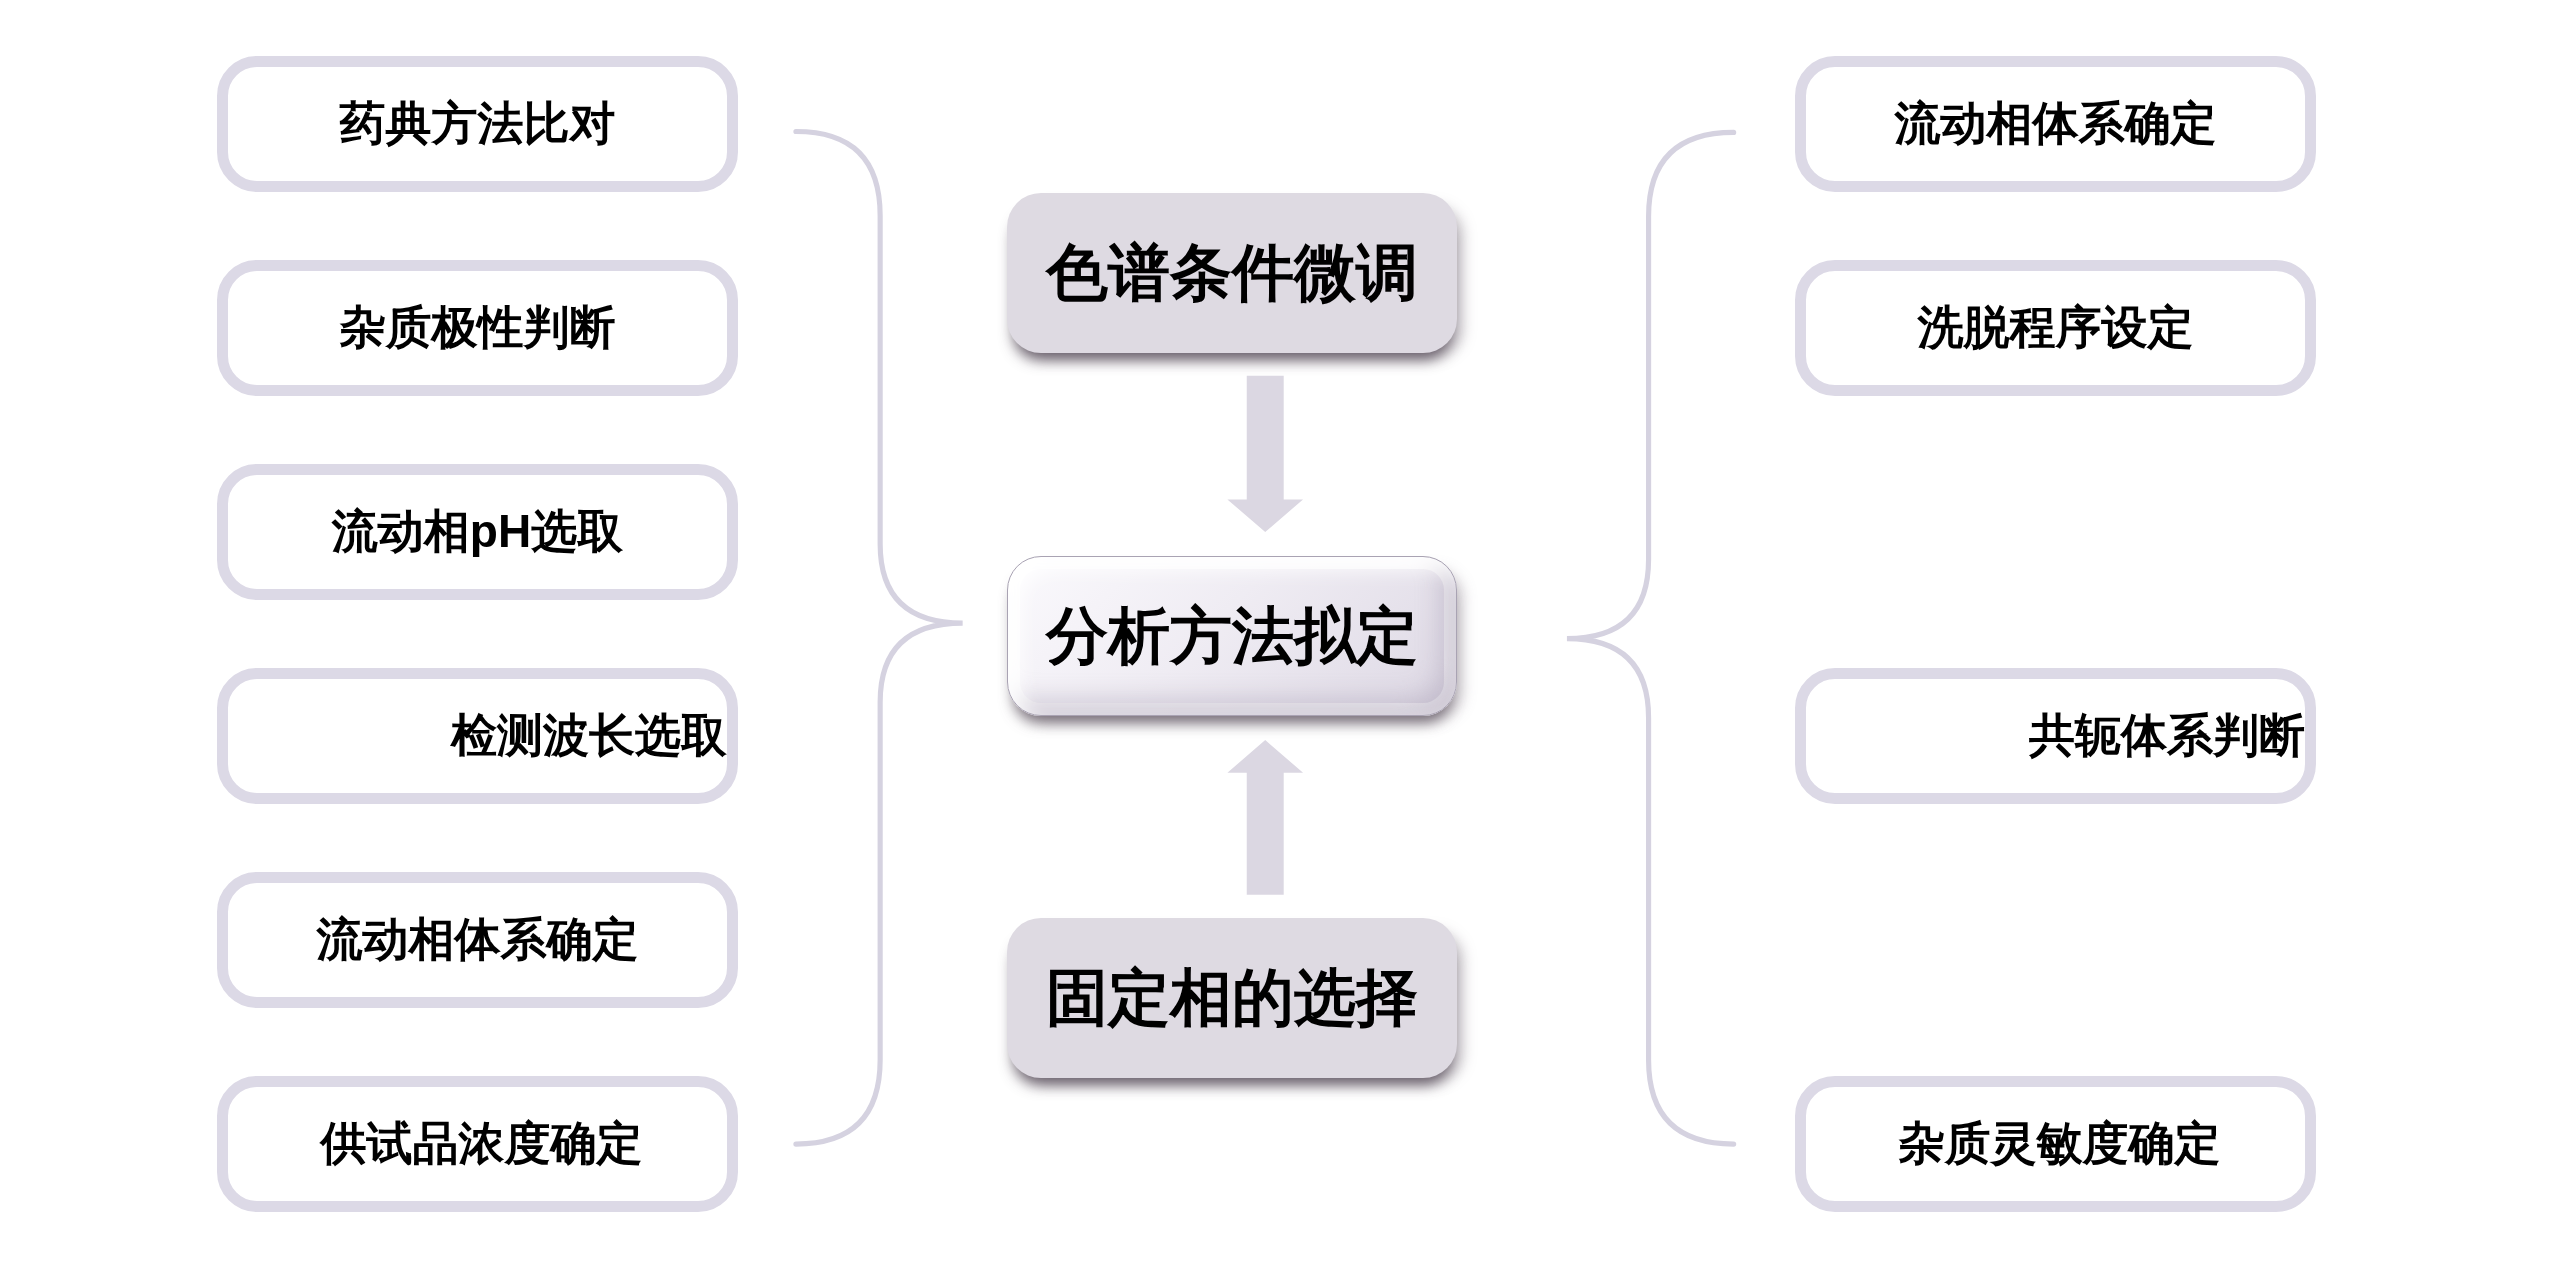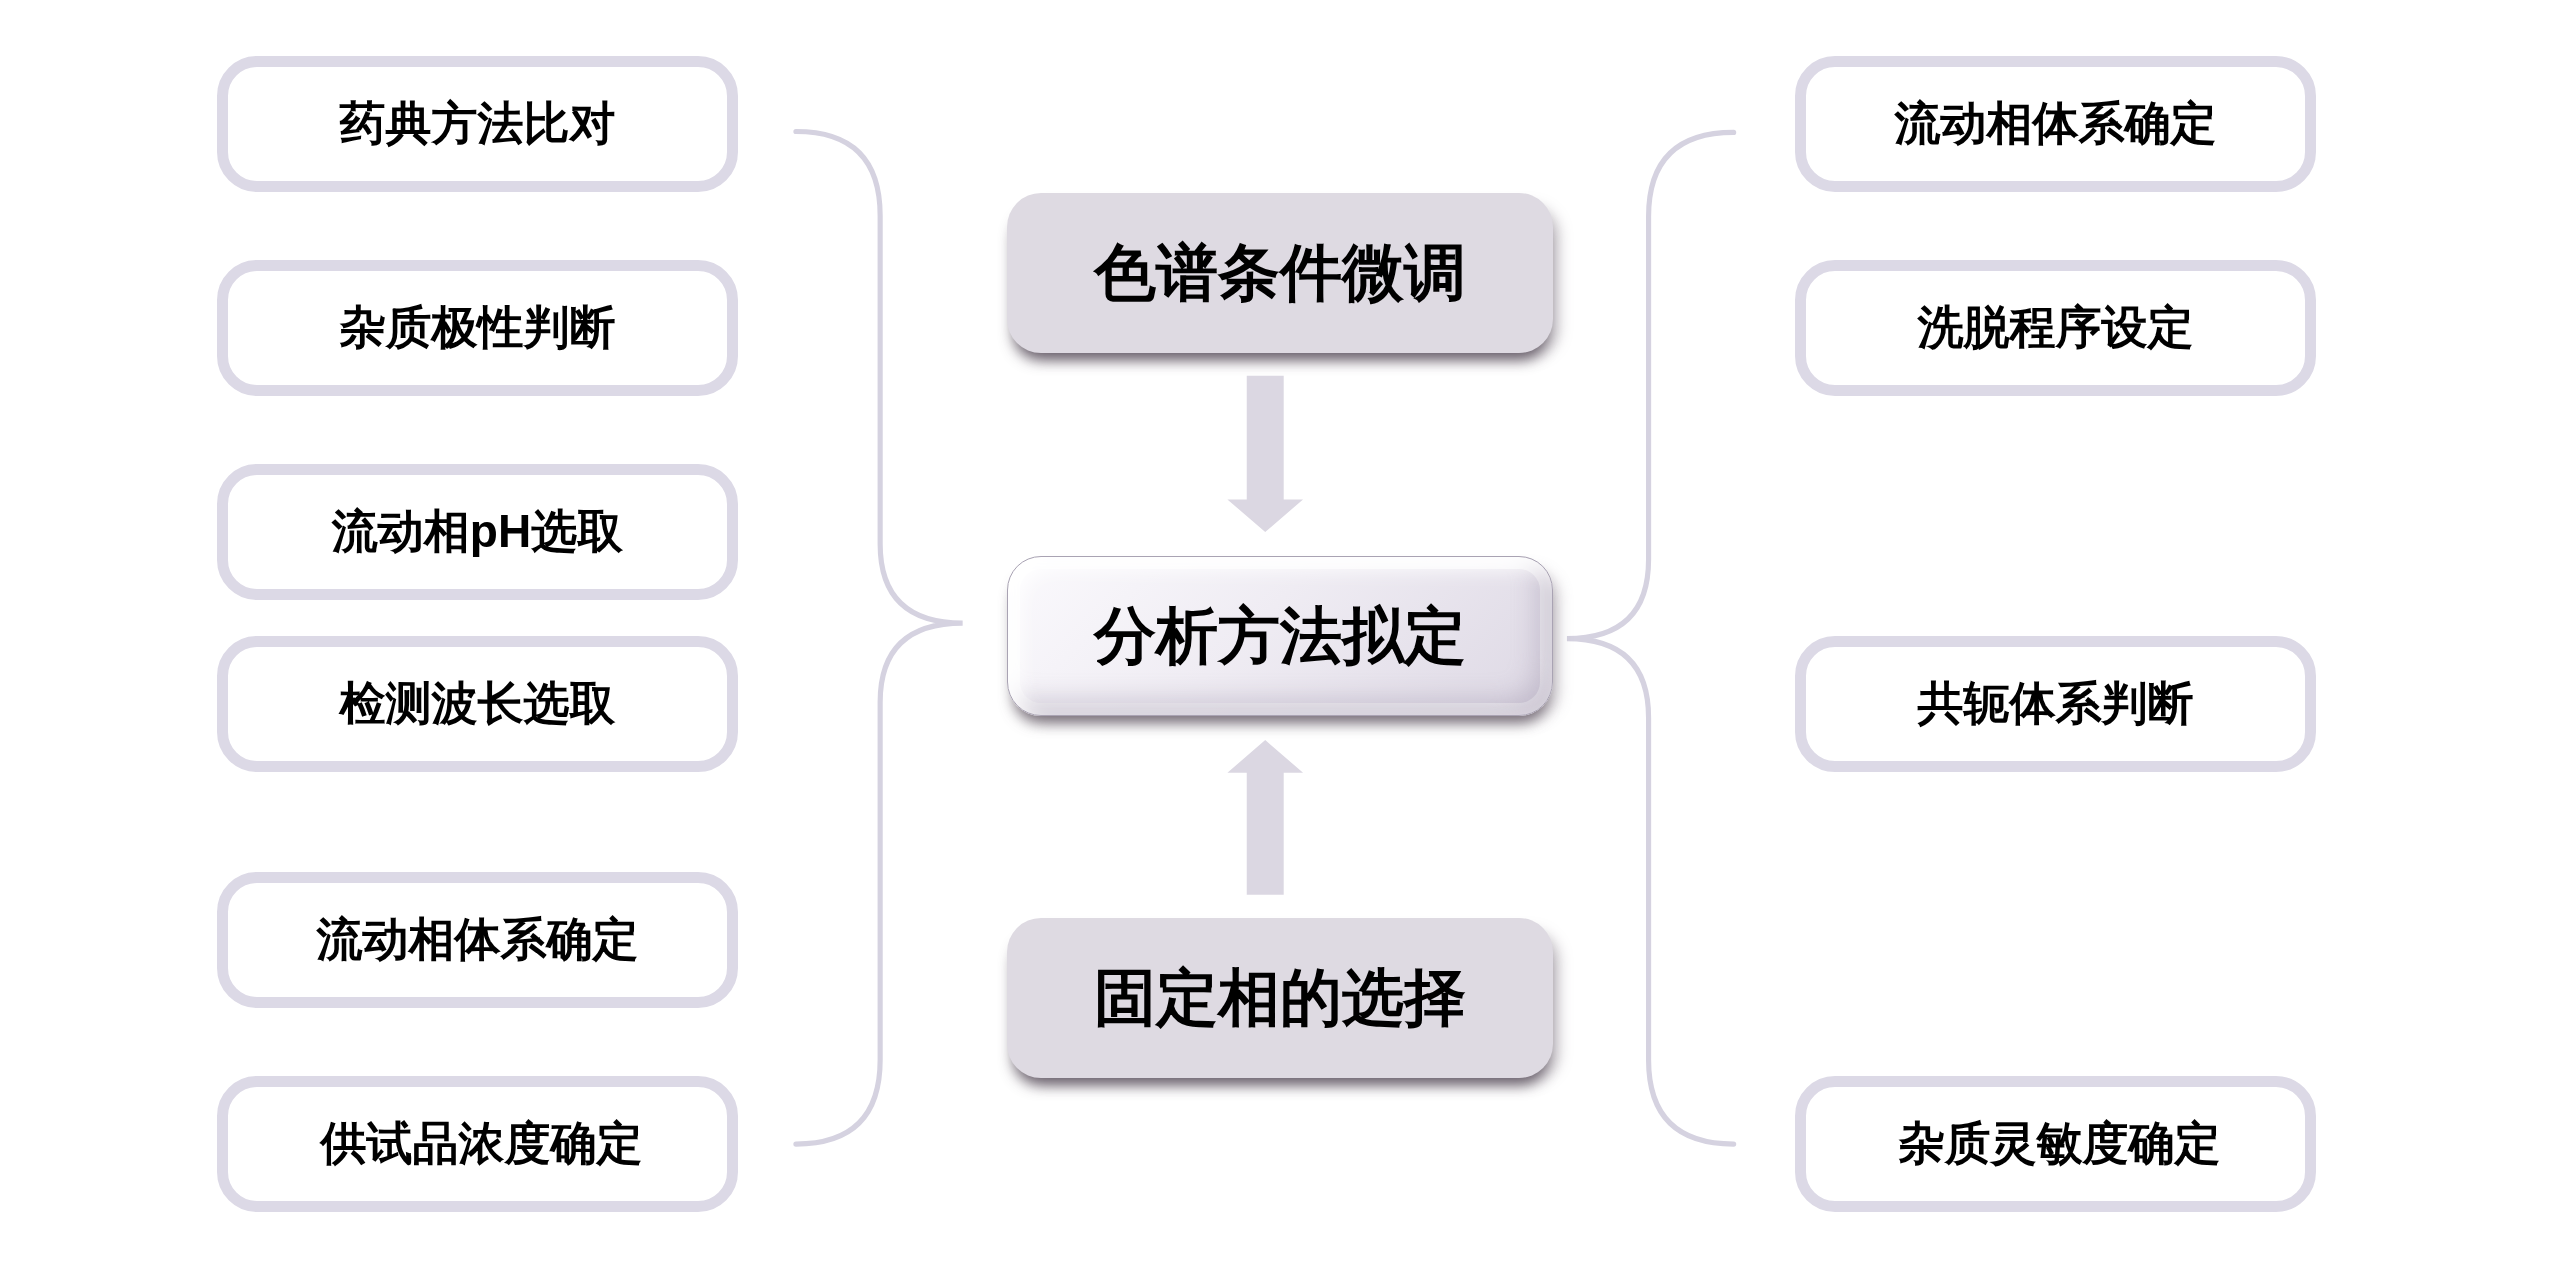--- a/index.html
+++ b/index.html
@@ -35,29 +35,29 @@
     font-size: 46px;
     font-weight: bold;
     color: #000000;
     white-space: nowrap;
   }
   .left-col  { left: 217px; }
   .right-col { left: 1795px; }
   .row-0 { top: 56px; }
   .row-1 { top: 260px; }
   .row-2 { top: 464px; }
-  .row-3 { top: 636px; }
+  .row-3 { top: 668px; justify-content: flex-end; }
   .row-4 { top: 872px; }
   .row-5 { top: 1076px; padding-left: 8px; }
 
   .center-box {
     position: absolute;
     box-sizing: border-box;
     left: 1007px;
-    width: 546px;
+    width: 450px;
     height: 160px;
     display: flex;
     align-items: center;
     justify-content: center;
     font-size: 62px;
     font-weight: bold;
     color: #000000;
     white-space: nowrap;
     border-radius: 34px;
   }

